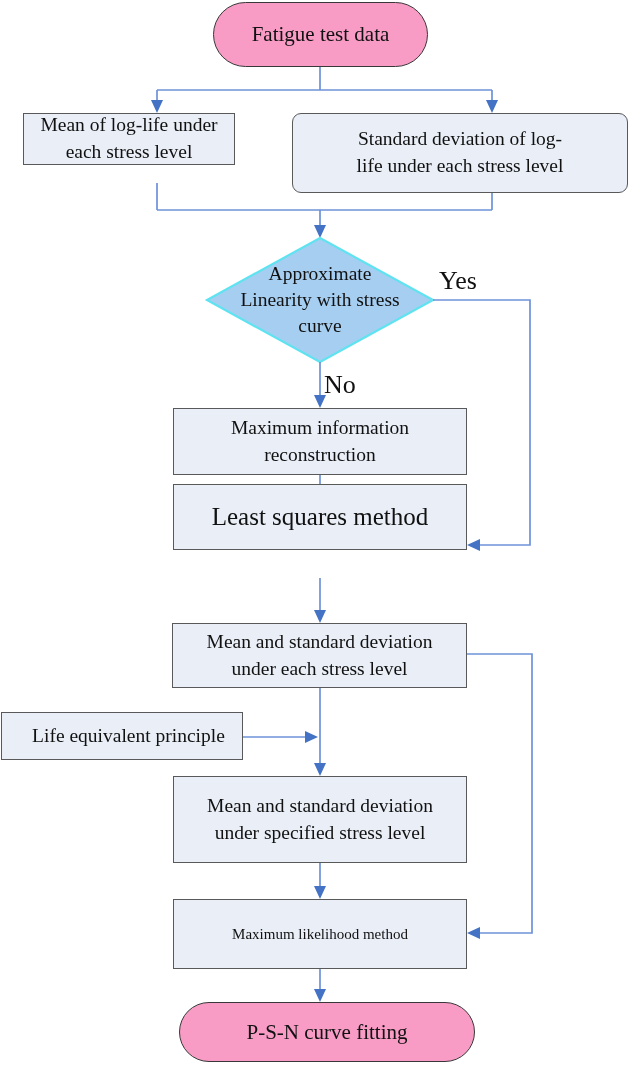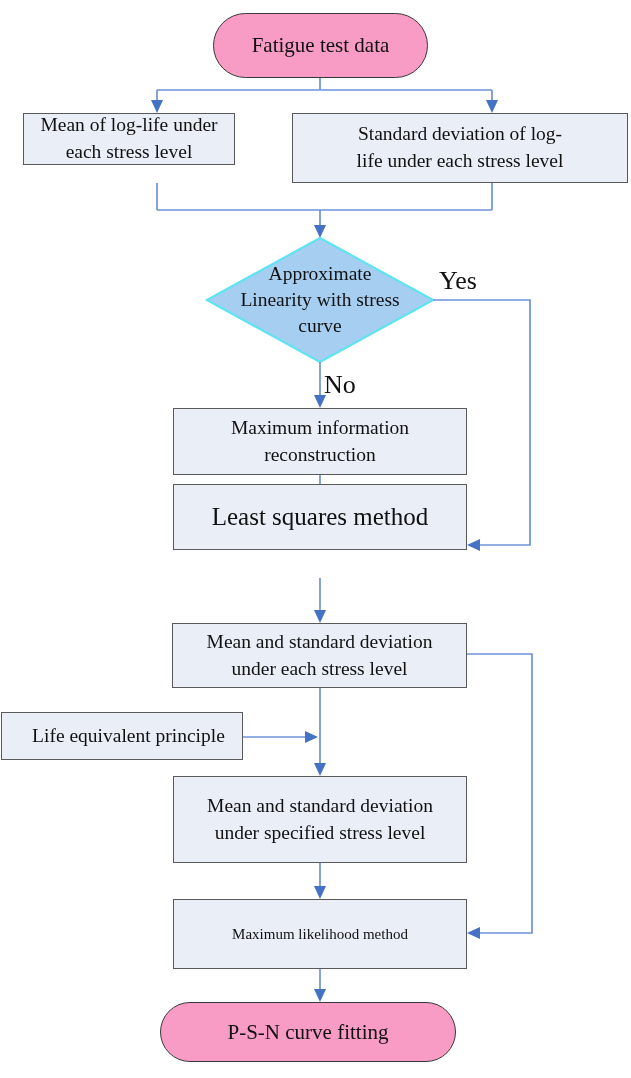--- a/index.html
+++ b/index.html
@@ -89,26 +89,26 @@
   <path class="edge" d="M243,737 H305"></path>
   <polygon class="arrowhead" points="305,731 305,743 318,737"></polygon>
 
   <path class="edge" d="M320,863 V887"></path>
   <polygon class="arrowhead" points="314,886 326,886 320,899"></polygon>
 
   <path class="edge" d="M320,966 V990"></path>
   <polygon class="arrowhead" points="314,989 326,989 320,1002"></polygon>
 </svg>
 
-<div class="node terminal" style="left:213px; top:2px; width:215px; height:65px;margin-top:11px;">Fatigue test data</div>
+<div class="node terminal" style="left:213px; top:2px; width:215px; height:65px;">Fatigue test data</div>
 
 <div class="node process" style="left:23px; top:113px; width:212px; height:52px;">Mean of log-life under
 each stress level</div>
 
-<div class="node process" style="left:292px; top:113px; width:336px; height:70px;">Standard deviation of log-
+<div class="node process" style="left:292px; top:113px; width:336px; height:80px;border-radius:9px;">Standard deviation of log-
 life under each stress level</div>
 
 <div class="node decision-label" style="left:207px; top:238px; width:226px; height:124px;">Approximate
 Linearity with stress
 curve</div>
 
 <div class="edge-label" style="left:439px; top:266px;">Yes</div>
 
 <div class="edge-label" style="left:324px; top:370px;">No</div>
 
@@ -120,13 +120,13 @@
 <div class="node process" style="left:172px; top:623px; width:295px; height:65px;">Mean and standard deviation
 under each stress level</div>
 
 <div class="node process" style="left:1px; top:712px; width:242px; height:48px;padding-left:13px;">Life equivalent principle</div>
 
 <div class="node process" style="left:173px; top:776px; width:294px; height:87px;">Mean and standard deviation
 under specified stress level</div>
 
 <div class="node process" style="left:173px; top:899px; width:294px; height:70px; font-size:15px;">Maximum likelihood method</div>
 
-<div class="node terminal" style="left:160px; top:1002px; width:296px; height:60px;">P-S-N curve fitting</div>
+<div class="node terminal" style="left:179px; top:1002px; width:296px; height:60px;">P-S-N curve fitting</div>
 
 </body></html>

